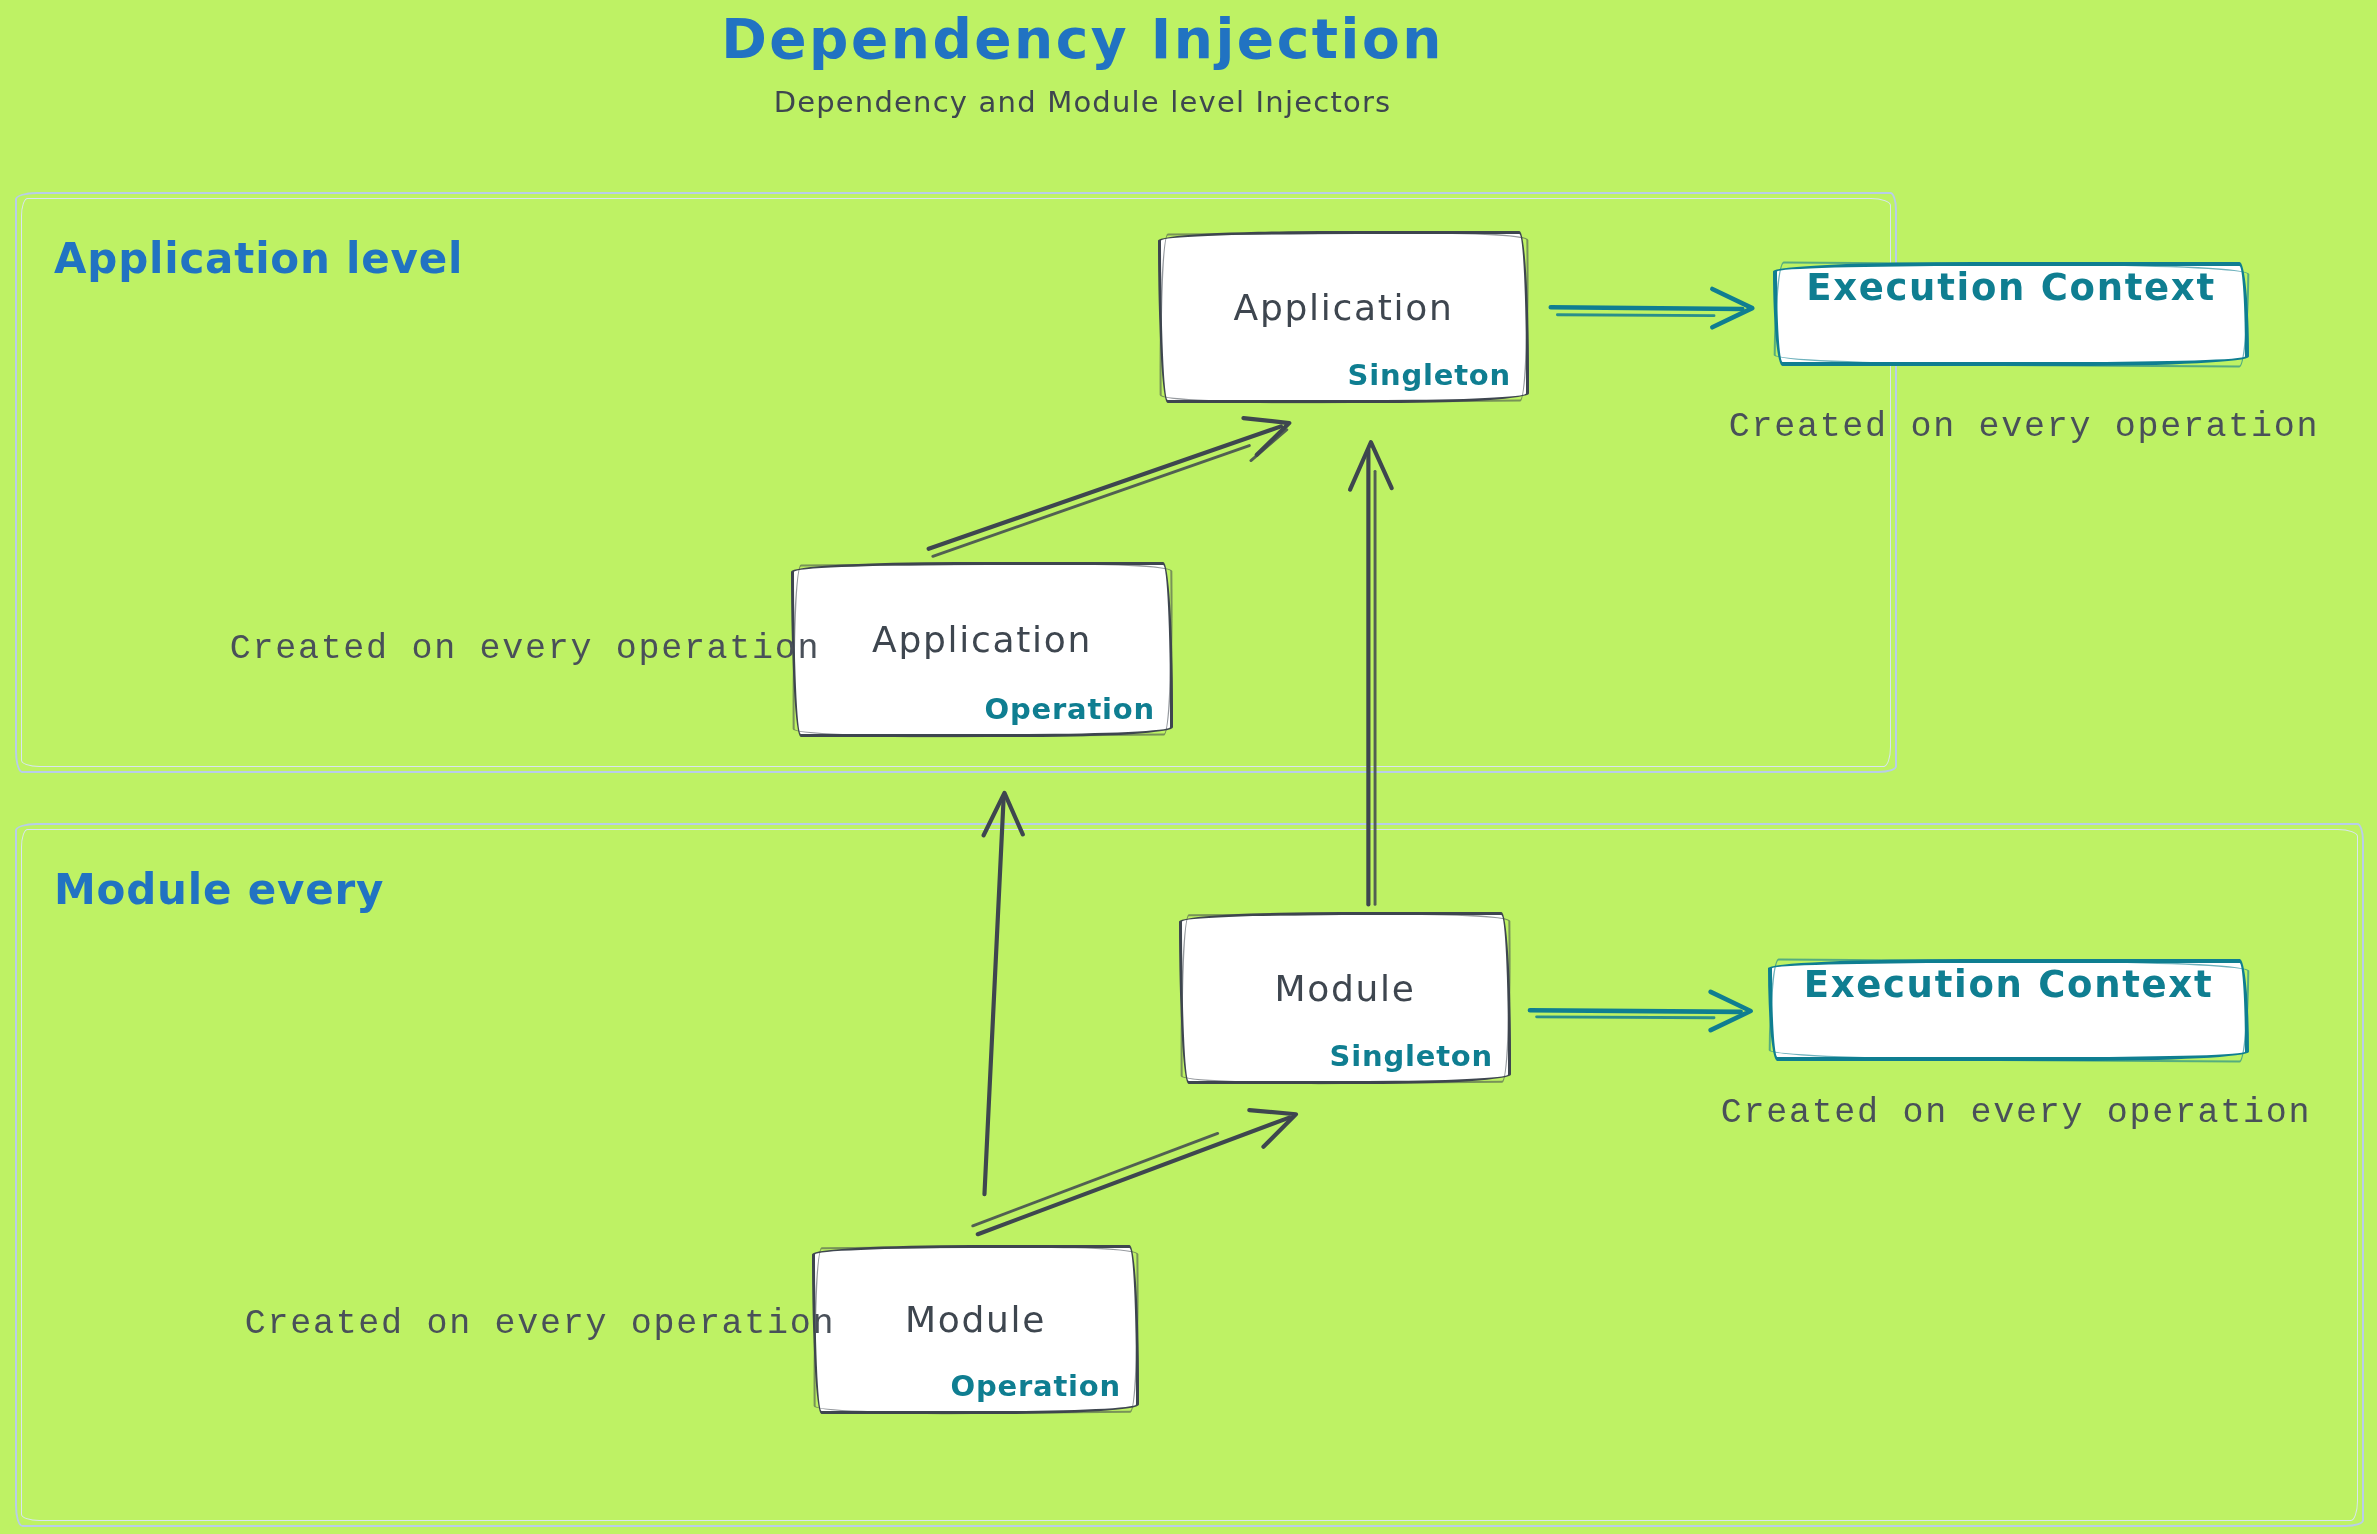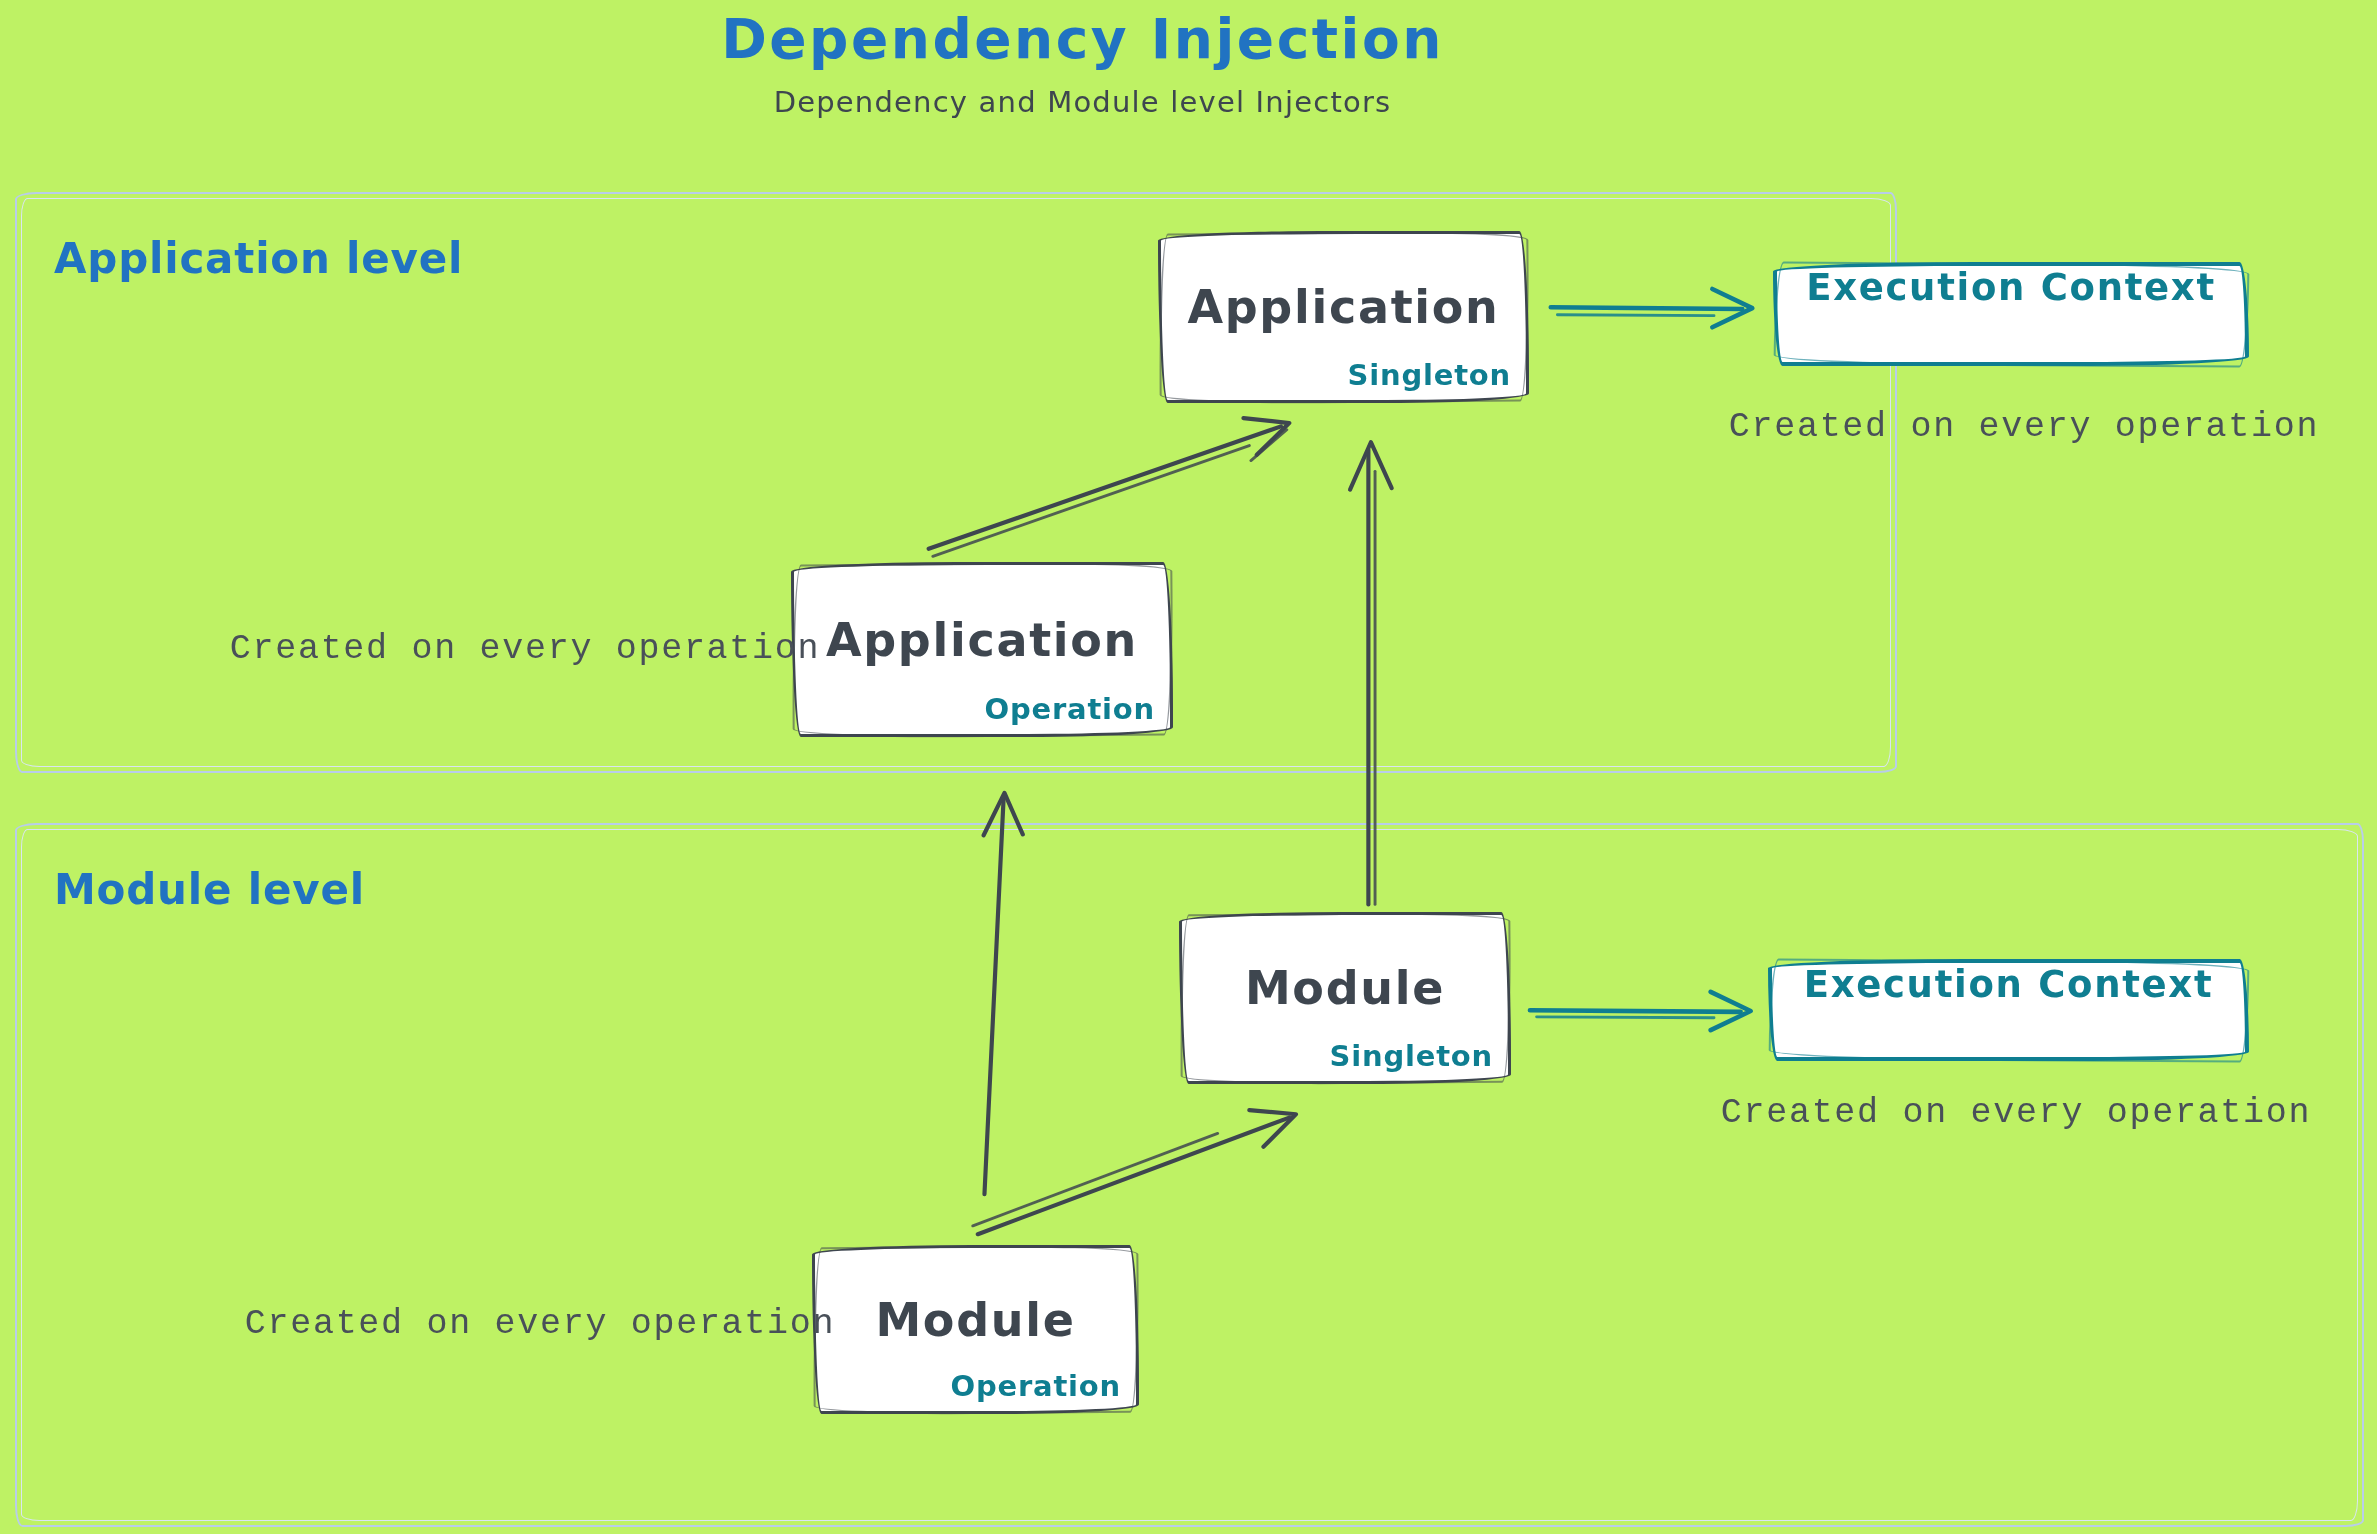--- a/index.html
+++ b/index.html
@@ -55,21 +55,21 @@
     border-radius:212px 12.5px 187px 12.5px / 12.5px 187px 12.5px 212px;
     display:flex;align-items:center;justify-content:center;
   }
   .node::before{
     content:"";position:absolute;inset:-2.5px;pointer-events:none;
     border:2.5px solid var(--ink);opacity:.55;
     border-radius:12.5px 187px 12.5px 212px / 212px 12.5px 187px 12.5px;
     transform:rotate(-.5deg);
   }
   .node-title{
-    font-size:46px;font-weight:bold;color:var(--ink);
+    font-size:36px;font-weight:normal;color:var(--ink);
     letter-spacing:1.7px;transform:translateY(-10px);white-space:nowrap;
   }
   .node-scope{
     position:absolute;right:15px;bottom:8.3px;
     font-size:29px;font-weight:bold;color:var(--teal);
     letter-spacing:0.8px;white-space:nowrap;
   }
   #app-singleton{left:1158px;top:231px;width:371px;height:172px;}
   #app-operation{left:791px;top:562px;width:382px;height:175px;}
   #module-singleton{left:1179px;top:912px;width:332px;height:172px;}
@@ -120,21 +120,21 @@
   <header class="title-block">
     <div class="title">Dependency Injection</div>
     <div class="subtitle">Dependency and Module level Injectors</div>
   </header>
 
   <section class="level-frame app-frame">
     <div class="level-label">Application level</div>
   </section>
 
   <section class="level-frame module-frame">
-    <div class="level-label">Module level</div>
+    <div class="level-label">Module every</div>
   </section>
 
   <svg class="arrows" width="2377" height="1534" viewBox="0 0 2854 1842">
 
     <g class="arrow-dark">
       <path d="M1115 659 L1538 512"></path>
       <path class="thin" d="M1120 668 L1500 535"></path>
       <path d="M1509 546 L1548 508 L1493 502"></path>
       <path class="thin" d="M1502 553 L1545 516"></path>
     </g>

